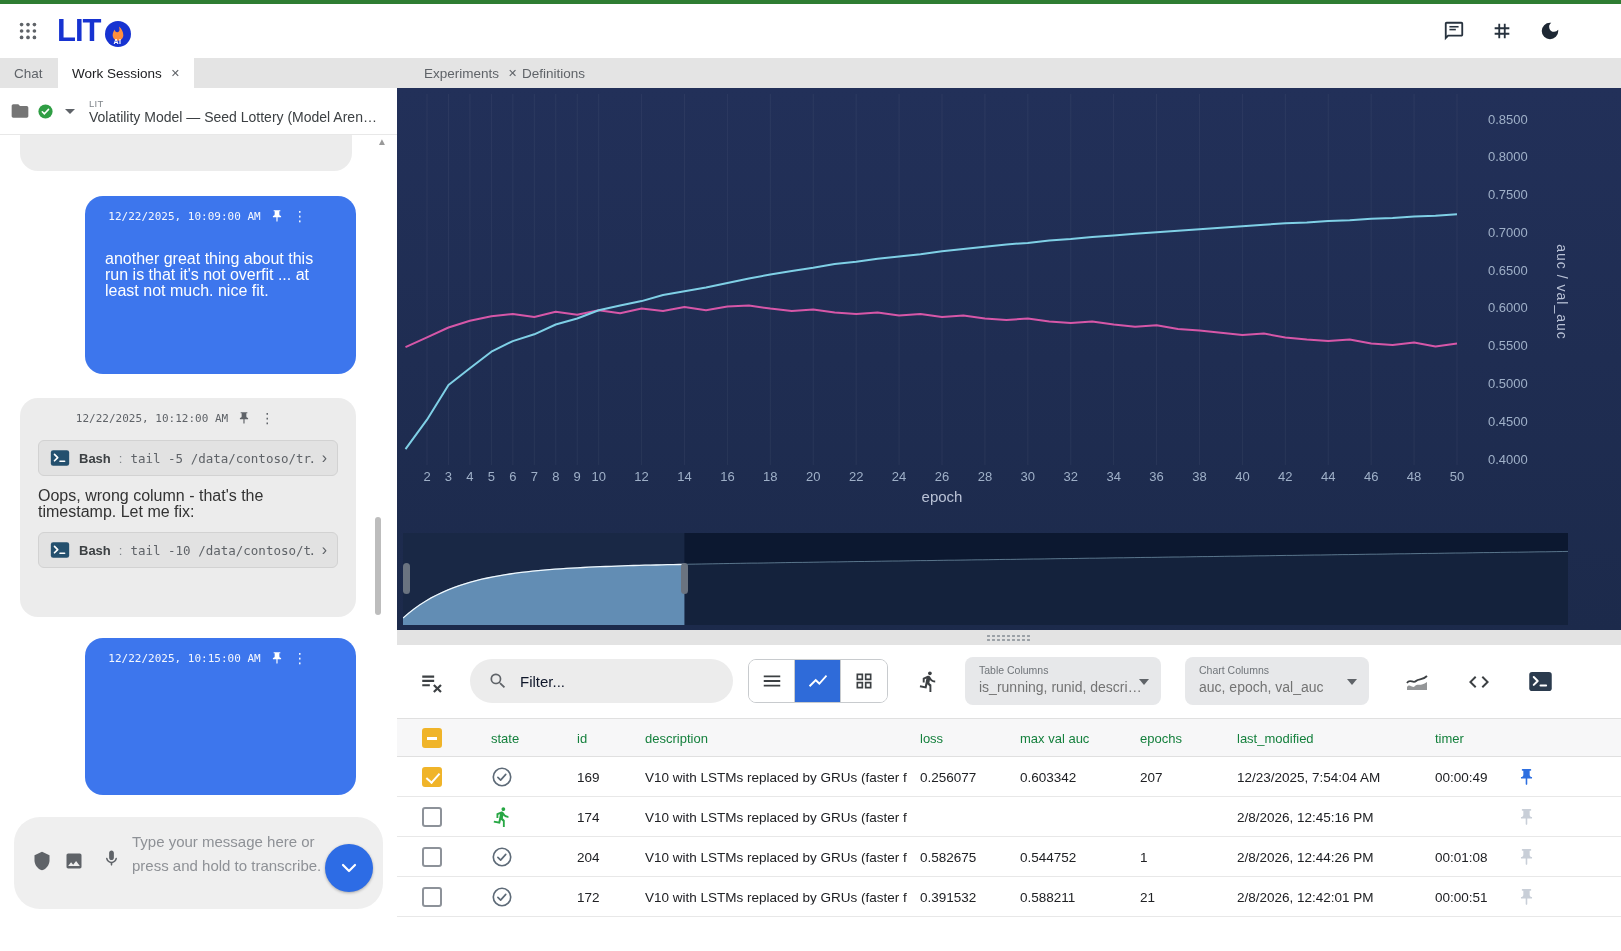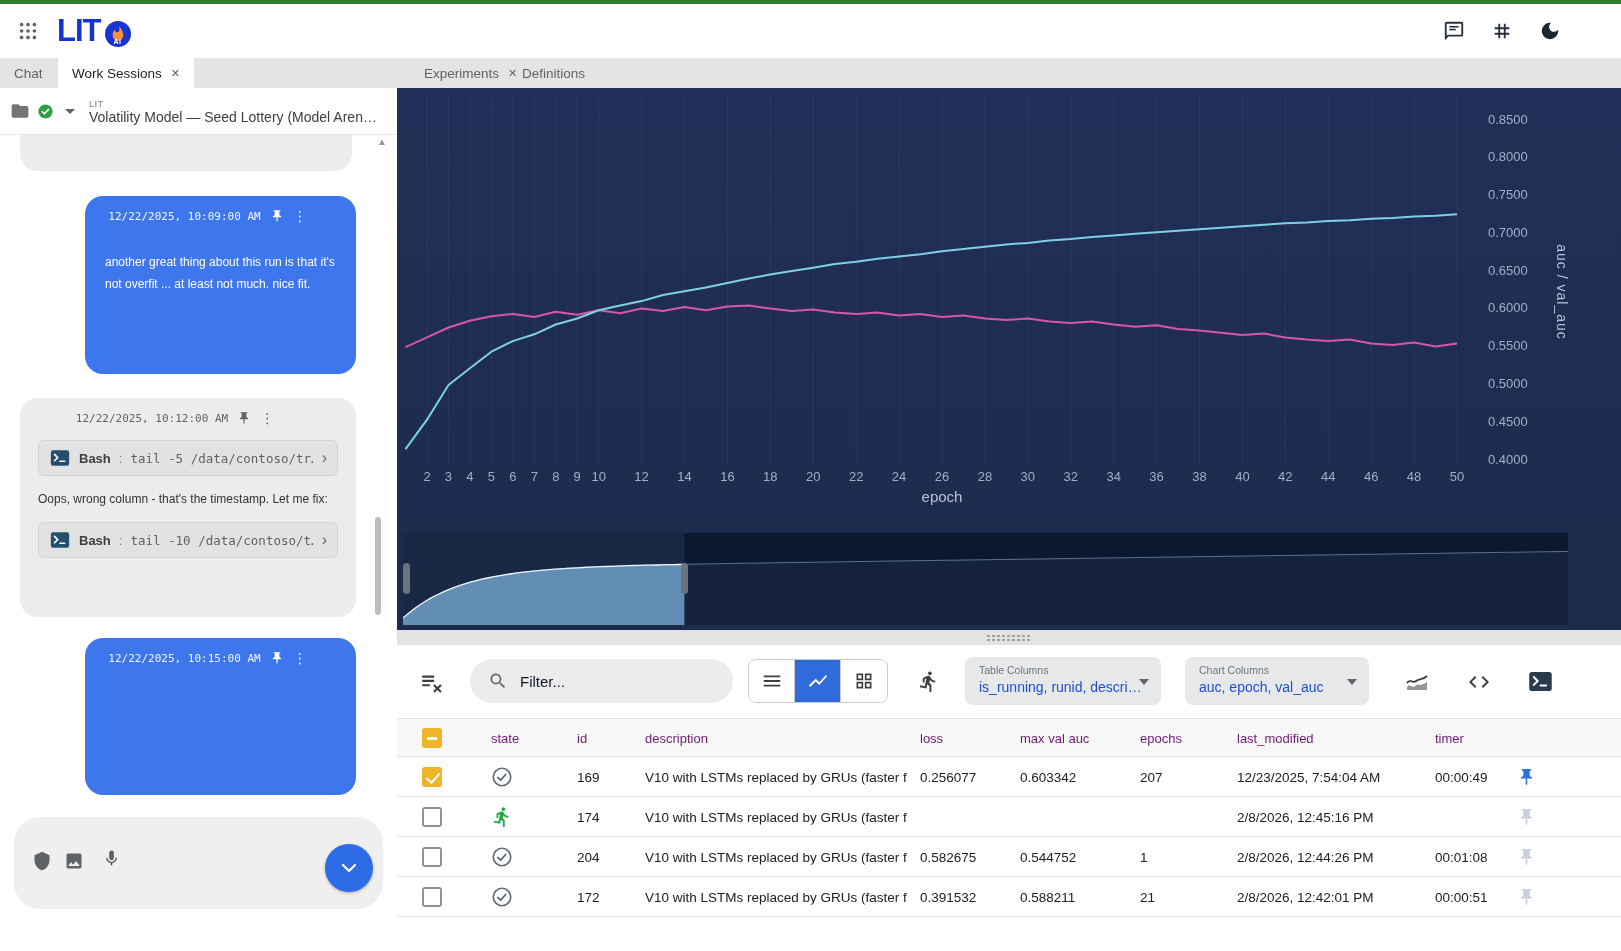--- a/index.html
+++ b/index.html
@@ -42,21 +42,21 @@
   .scroll-caret{position:absolute;right:10px;top:1px;font-size:10px;color:#999}
   .msg{position:absolute;border-radius:18px}
   .msg-partial{left:20px;top:-16px;width:332px;height:52px;background:#ececec}
   .msg-blue{background:#3d76ed;color:#fff}
   .msg-gray{background:#ececec;color:#333}
   .msg-head{display:flex;justify-content:center;align-items:center;gap:9px;
     padding:13px 26px 0 0;font-size:11px}
   .msg-blue .msg-head{color:rgba(255,255,255,.95)}
   .msg-gray .msg-head{color:#5f6368}
   .kebab{font-size:14px;line-height:12px;cursor:pointer}
-  .msg-text{font-size:12px;line-height:22px;padding:0 20px 0 20px}
+  .msg-text{font-size:16px;line-height:16px;padding:0 20px 0 20px}
   .m1{left:85px;top:61px;width:271px;height:178px}
   .m1 .msg-text{margin-top:28px}
   .m2{left:20px;top:263px;width:336px;height:219px}
   .m2 .msg-text{margin:12px 18px;padding:0}
   .m3{left:85px;top:503px;width:271px;height:157px}
   .m3 .msg-text{margin-top:26px}
   .bash-chip{display:flex;align-items:center;gap:8px;margin:15px 18px 0 18px;height:36px;
     background:#e2e2e2;border:1px solid #d2d2d2;border-radius:6px;padding:0 10px;cursor:pointer}
   .chip2{margin-top:10px}
   .bash-name{font-size:13px;font-weight:bold;color:#3c4043}
@@ -92,28 +92,28 @@
     border-radius:22px;display:flex;align-items:center;gap:12px;padding:0 18px;cursor:text}
   .search-pill .ph{font-size:15px;color:#0f172a}
   .seg{position:absolute;left:351px;top:14px;height:44px;display:flex;border:1px solid #c8cbce;
     border-radius:8px;overflow:hidden}
   .seg-btn{width:46px;height:42px;background:#fff;border:none;border-right:1px solid #c8cbce;
     display:flex;align-items:center;justify-content:center;cursor:pointer}
   .seg-btn:last-child{border-right:none}
   .seg-btn.active{background:#2f6bd9}
   .dd{position:absolute;top:12px;height:48px;background:#e7e8ea;border-radius:8px;cursor:pointer}
   .dd-label{position:absolute;left:14px;top:7px;font-size:10.5px;color:#70757a}
-  .dd-value{position:absolute;left:14px;top:22px;font-size:14px;color:#1d4ed8;white-space:nowrap}
+  .dd-value{position:absolute;left:14px;top:22px;font-size:14px;color:#737373;white-space:nowrap}
   .dd-caret{position:absolute;right:12px;top:22px;width:0;height:0;
     border-left:5px solid transparent;border-right:5px solid transparent;border-top:6px solid #5f6368}
 
   
   .table-pane{position:absolute;left:397px;top:718px;width:1224px;height:233px;background:#fff}
   .thead{position:relative;height:39px;background:#f7f7f8;border-top:1px solid #e0e0e0;border-bottom:1px solid #e0e0e0}
-  .thead span{position:absolute;top:50%;transform:translateY(-50%);font-size:13px;color:#701a75}
+  .thead span{position:absolute;top:50%;transform:translateY(-50%);font-size:13px;color:#15803d}
   .trow{position:relative;height:40px;border-bottom:1px solid #e8e8e8;background:#fff;cursor:pointer}
   .cell{position:absolute;top:50%;transform:translateY(-50%);font-size:13.5px;color:#202124;white-space:nowrap}.c-state{left:94px}.c-id{left:180px}.c-desc{left:248px;max-width:262px;overflow:hidden}
   .c-loss{left:523px}.c-mva{left:623px}.c-epochs{left:743px}.c-lm{left:840px}.c-timer{left:1038px}.c-pin{left:1120px}
   .cbx{position:absolute;width:20px;height:20px;border:2px solid #8d9299;border-radius:3px;background:#fff;cursor:pointer}
   .cbx.amber{background:#f0b429;border-color:#f0b429}
   .cbx.chk::after{content:"";position:absolute;left:5px;top:1px;width:6px;height:11px;
     border:solid #fff;border-width:0 2.5px 2.5px 0;transform:rotate(42deg)}
   .cbx.ind::after{content:"";position:absolute;left:3px;top:7px;width:10px;height:3px;background:#fff}
 </style>
 </head>
@@ -277,20 +277,21 @@
       <span class="input-ic" style="left:50px">
         <svg viewBox="0 0 24 24" width="20" height="20" fill="#5f6368">
             <path d="M19 3H5c-1.1 0-2 .9-2 2v14c0 1.1.9 2 2 2h14c1.1 0 2-.9 2-2V5c0-1.1-.9-2-2-2zM8.5 13.5l2.5 3.01L14.5 12l4.5 6H5l3.5-4.5z"></path>
           </svg>
       </span>
       <span class="input-ic" style="left:88px;top:32px">
         <svg viewBox="0 0 24 24" width="19" height="19" fill="#5f6368">
             <path d="M12 14c1.66 0 3-1.34 3-3V5c0-1.66-1.34-3-3-3S9 3.34 9 5v6c0 1.66 1.34 3 3 3zm5.91-3c-.49 0-.9.36-.98.85C16.52 14.2 14.47 16 12 16s-4.52-1.8-4.93-4.15c-.08-.49-.49-.85-.98-.85-.61 0-1.09.54-1 1.14.49 3 2.89 5.35 5.91 5.78V20c0 .55.45 1 1 1s1-.45 1-1v-2.08c3.02-.43 5.42-2.78 5.91-5.78.1-.6-.39-1.14-1-1.14z"></path>
           </svg>
       </span>
+      <div class="ph-text">Type your message here or press and hold to transcribe.</div>
       <div class="fab">
         <svg viewBox="0 0 24 24" width="24" height="24">
             <path d="M6 9l6 6 6-6" stroke="#fff" stroke-width="2.2" fill="none" stroke-linecap="round" stroke-linejoin="round"></path>
           </svg>
       </div>
     </div>
   </div>
 </div>
 
 <div class="chart-pane">

